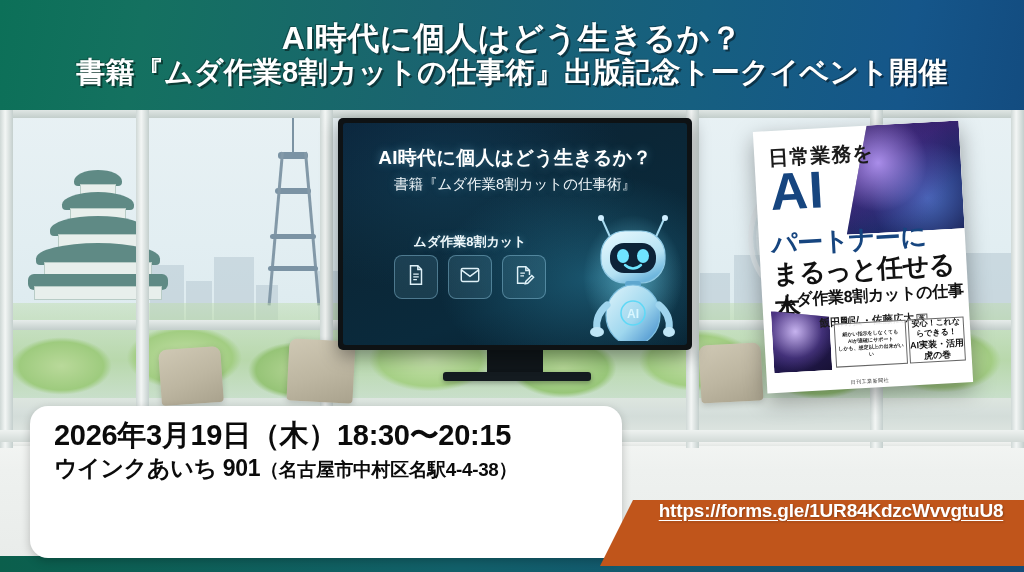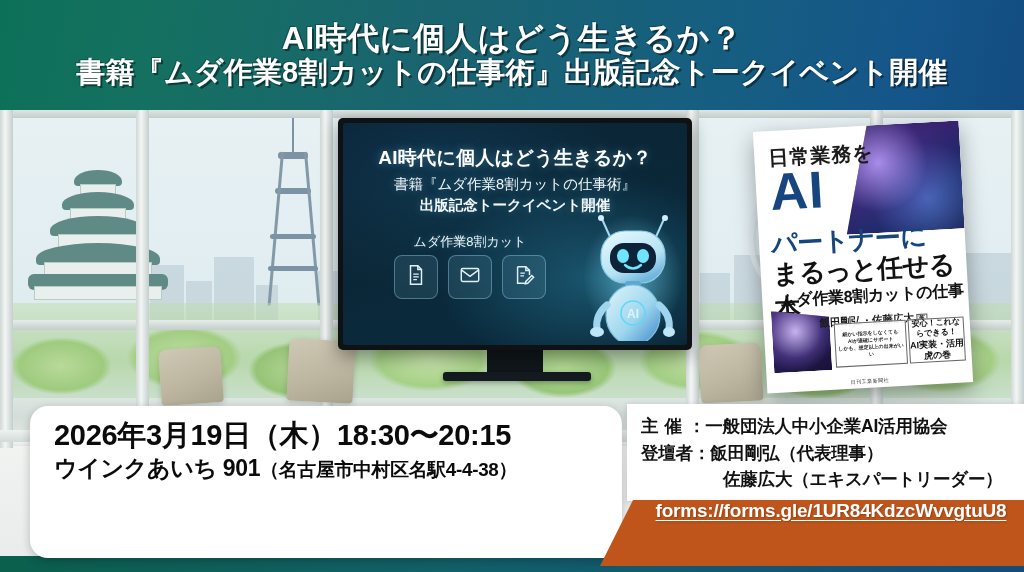--- a/index.html
+++ b/index.html
@@ -122,21 +122,21 @@
     font-size:14.5px; font-weight:normal; color:#f2f8fb;
     text-shadow:0 0 8px rgba(120,200,230,.35);
   }
   .tv-t3 {
     position:absolute; left:0; top:73px; width:100%; text-align:center;
     font-size:14.5px; font-weight:bold; color:#f2f8fb;
     text-shadow:0 0 8px rgba(120,200,230,.35);
   }
   .tv-sub {
     position:absolute; left:22px; top:110px; width:210px; text-align:center;
-    font-size:13px; font-weight:normal; color:#eef7fa;
+    font-size:13px; font-weight:bold; color:#eef7fa;
     text-shadow:0 0 7px rgba(120,200,230,.4);
   }
   .tiles { position:absolute; left:22px; top:132px; width:210px; display:flex; justify-content:center; gap:10px; }
   .tile {
     width:44px; height:44px; border-radius:8px;
     background:rgba(130,190,215,.14);
     border:1px solid rgba(155,210,235,.4);
     display:flex; align-items:center; justify-content:center;
   }
   .tile svg { width:22px; height:22px; }
@@ -310,21 +310,20 @@
   </div>
 
   <div class="tv-neck"></div>
   <div class="tv-base"></div>
 
   <div class="tv-wrap">
     <div class="tv-bezel"></div>
     <div class="tv-screen">
       <div class="tv-t1">AI時代に個人はどう生きるか？</div>
       <div class="tv-t2">書籍『ムダ作業8割カットの仕事術』</div>
-      <div class="tv-t3">出版記念トークイベント開催</div>
       <div class="tv-sub">ムダ作業8割カット</div>
 
       <div class="tiles">
         <div class="tile">
           <span>
             <svg viewBox="0 0 24 24" fill="none" stroke="#dff1f8" stroke-width="1.6">
               <path d="M6 2h8l4 4v16H6z"></path>
                 <path d="M14 2v4h4"></path>
               <path d="M9 11h6M9 14h6M9 17h4" stroke-width="1.3"></path>
             </svg>
@@ -425,31 +424,20 @@
     <div class="hdr-line2">書籍『ムダ作業8割カットの仕事術』出版記念トークイベント開催</div>
   </div>
 
   <div class="panel-left">
     <div class="pl-1">2026年3月19日（木）18:30〜20:15</div>
     <div class="pl-2">
       <span>ウインクあいち 901</span><span class="small">（名古屋市中村区名駅4-4-38）</span>
     </div>
   </div>
 
-  <div class="panel-right">
-    <div class="pr-row">
-      <span class="lbl-pad">主催</span><span>：</span><span>一般団法人中小企業AI活用協会</span>
-    </div>
-    <div class="pr-row">
-      <span>登壇者：</span><span>飯田剛弘（代表理事）</span>
-    </div>
-    <div class="pr-row pr-indent">
-      <span>佐藤広大（エキスパートリーダー）</span>
-    </div>
-  </div>
 
   <div class="cta">
-    <div class="cta-2">forms://forms.gle/1UR84KdzcWvvgtuU8</div>
+    <div class="cta-2">https://forms.gle/1UR84KdzcWvvgtuU8</div>
   </div>
 
   <div class="footer-strip"></div>
 
 </div>
 
 </body></html>

